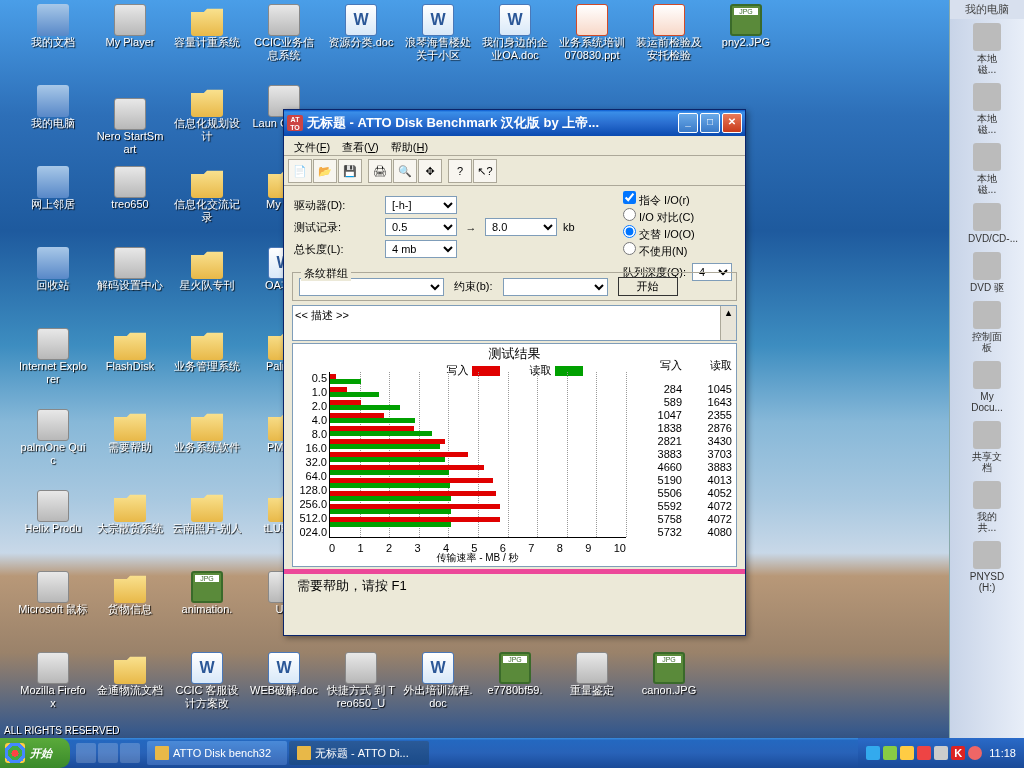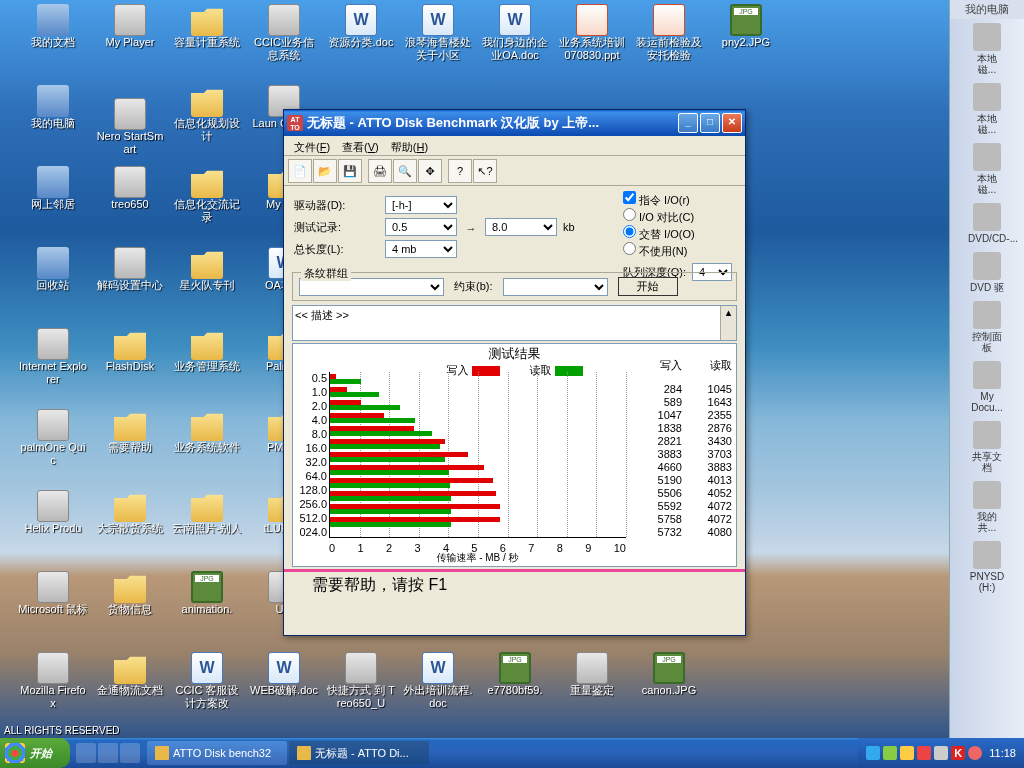--- a/index.html
+++ b/index.html
@@ -69,21 +69,21 @@
 .bar{position:absolute;height:5px}
 .bar.w{background:#e00000;top:2px}
 .bar.r{background:#00a000;top:7px}
 .xaxis{position:absolute;left:36px;right:110px;bottom:12px;display:flex;justify-content:space-between;font-size:10px}
 .xlbl{position:absolute;left:36px;right:110px;bottom:1px;text-align:center;font-size:10px}
 .datacols{position:absolute;right:4px;top:14px;width:100px;font-size:10px;text-align:right}
 .datacols .dh{display:flex}
 .datacols .dh span{flex:1}
 .datacols .dr{display:flex;line-height:13px}
 .datacols .dr span{flex:1}
-.status{padding:3px 28px;border-top:3px solid #ec4899;font-size:16px}
+.status{padding:3px 13px;border-top:5px solid #ec4899;font-size:13px}
 .form-area{position:relative}
 .grid{position:absolute;inset:0}
 .gline{position:absolute;top:0;bottom:0;border-left:1px dotted #999}
 </style>
 </head>
 <body>
 
 <div class="desktop">
   <div class="icon-grid" id="icon-grid">
       <div class="dicon" style="left: 18px; top: 4px;">

